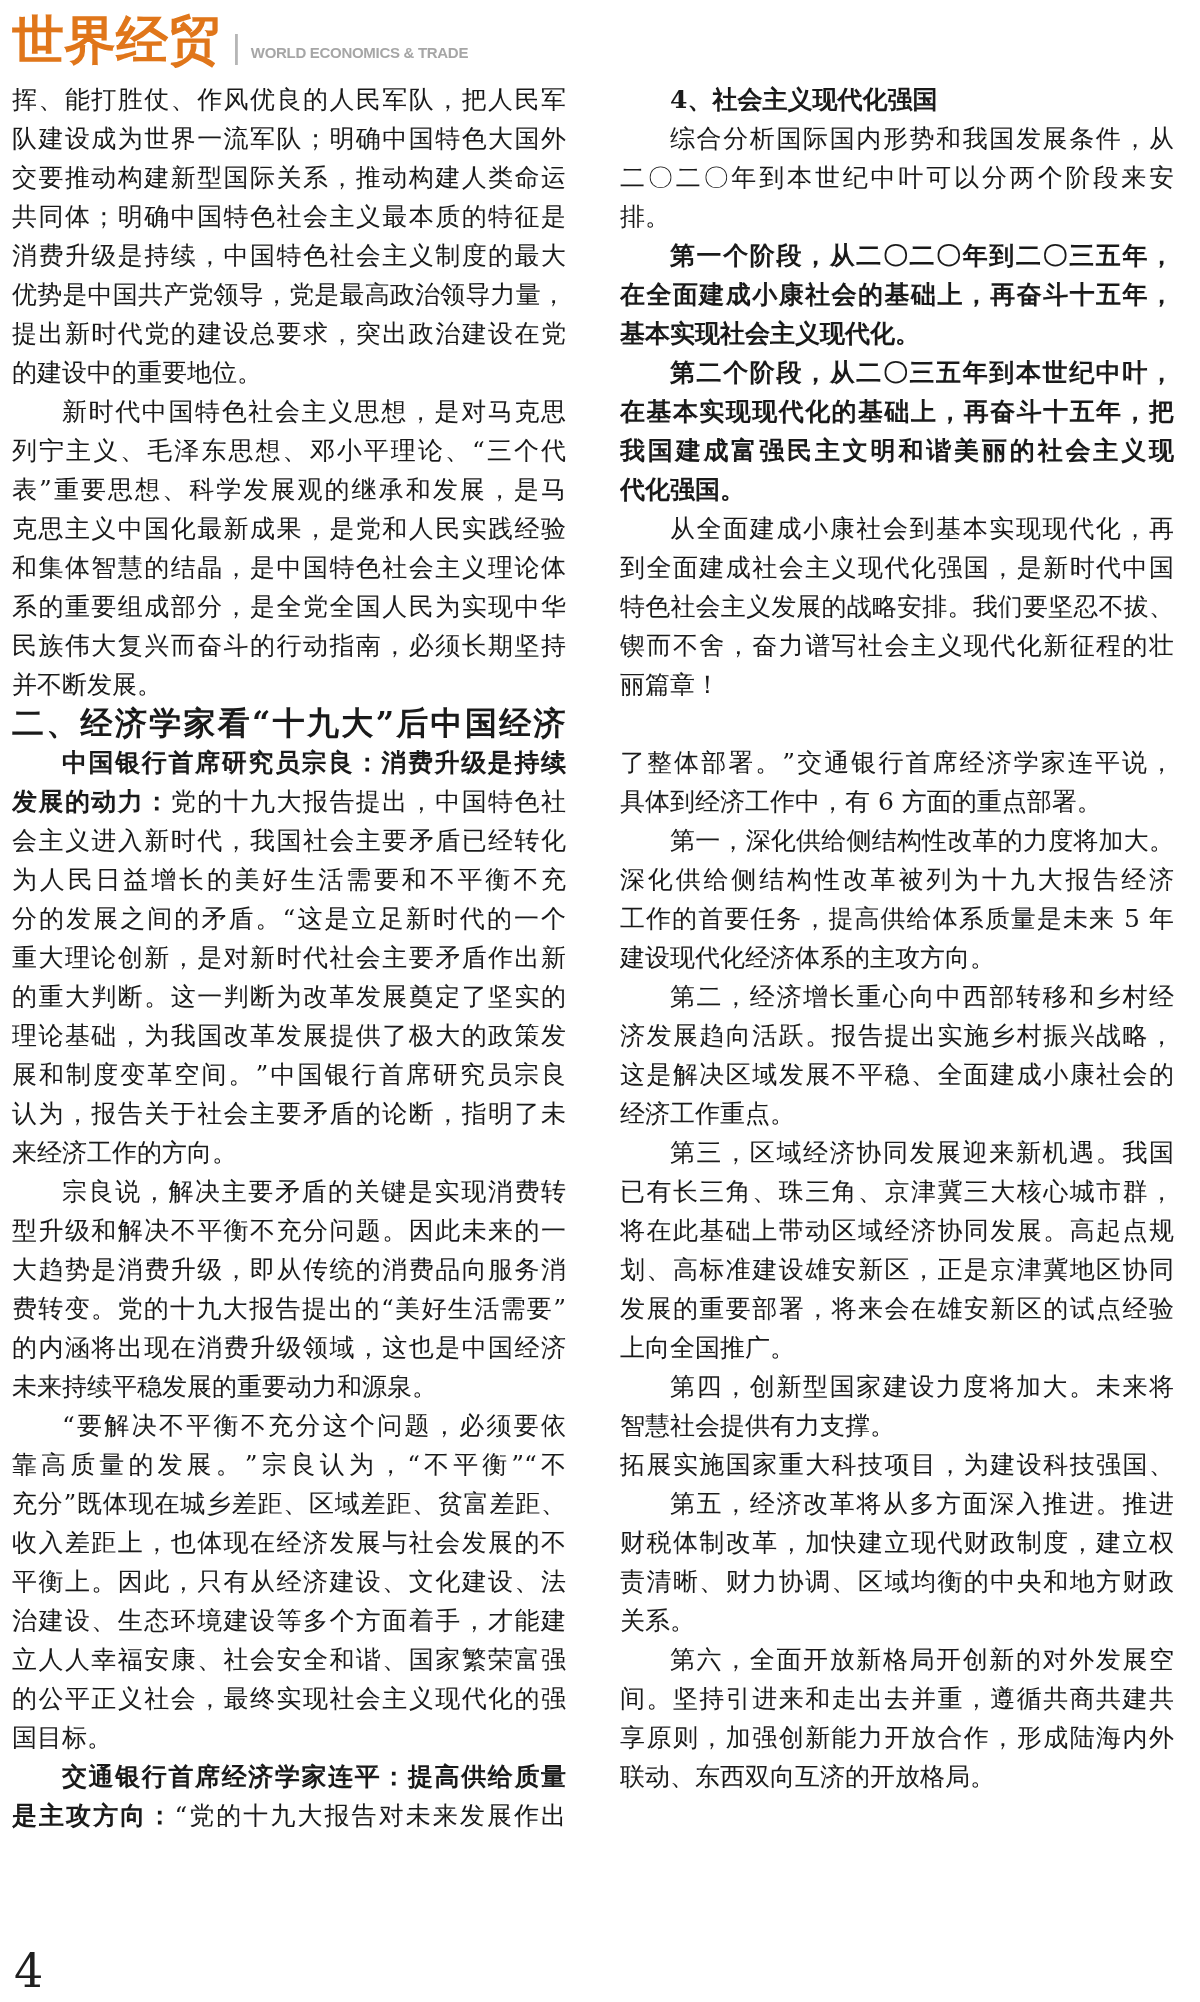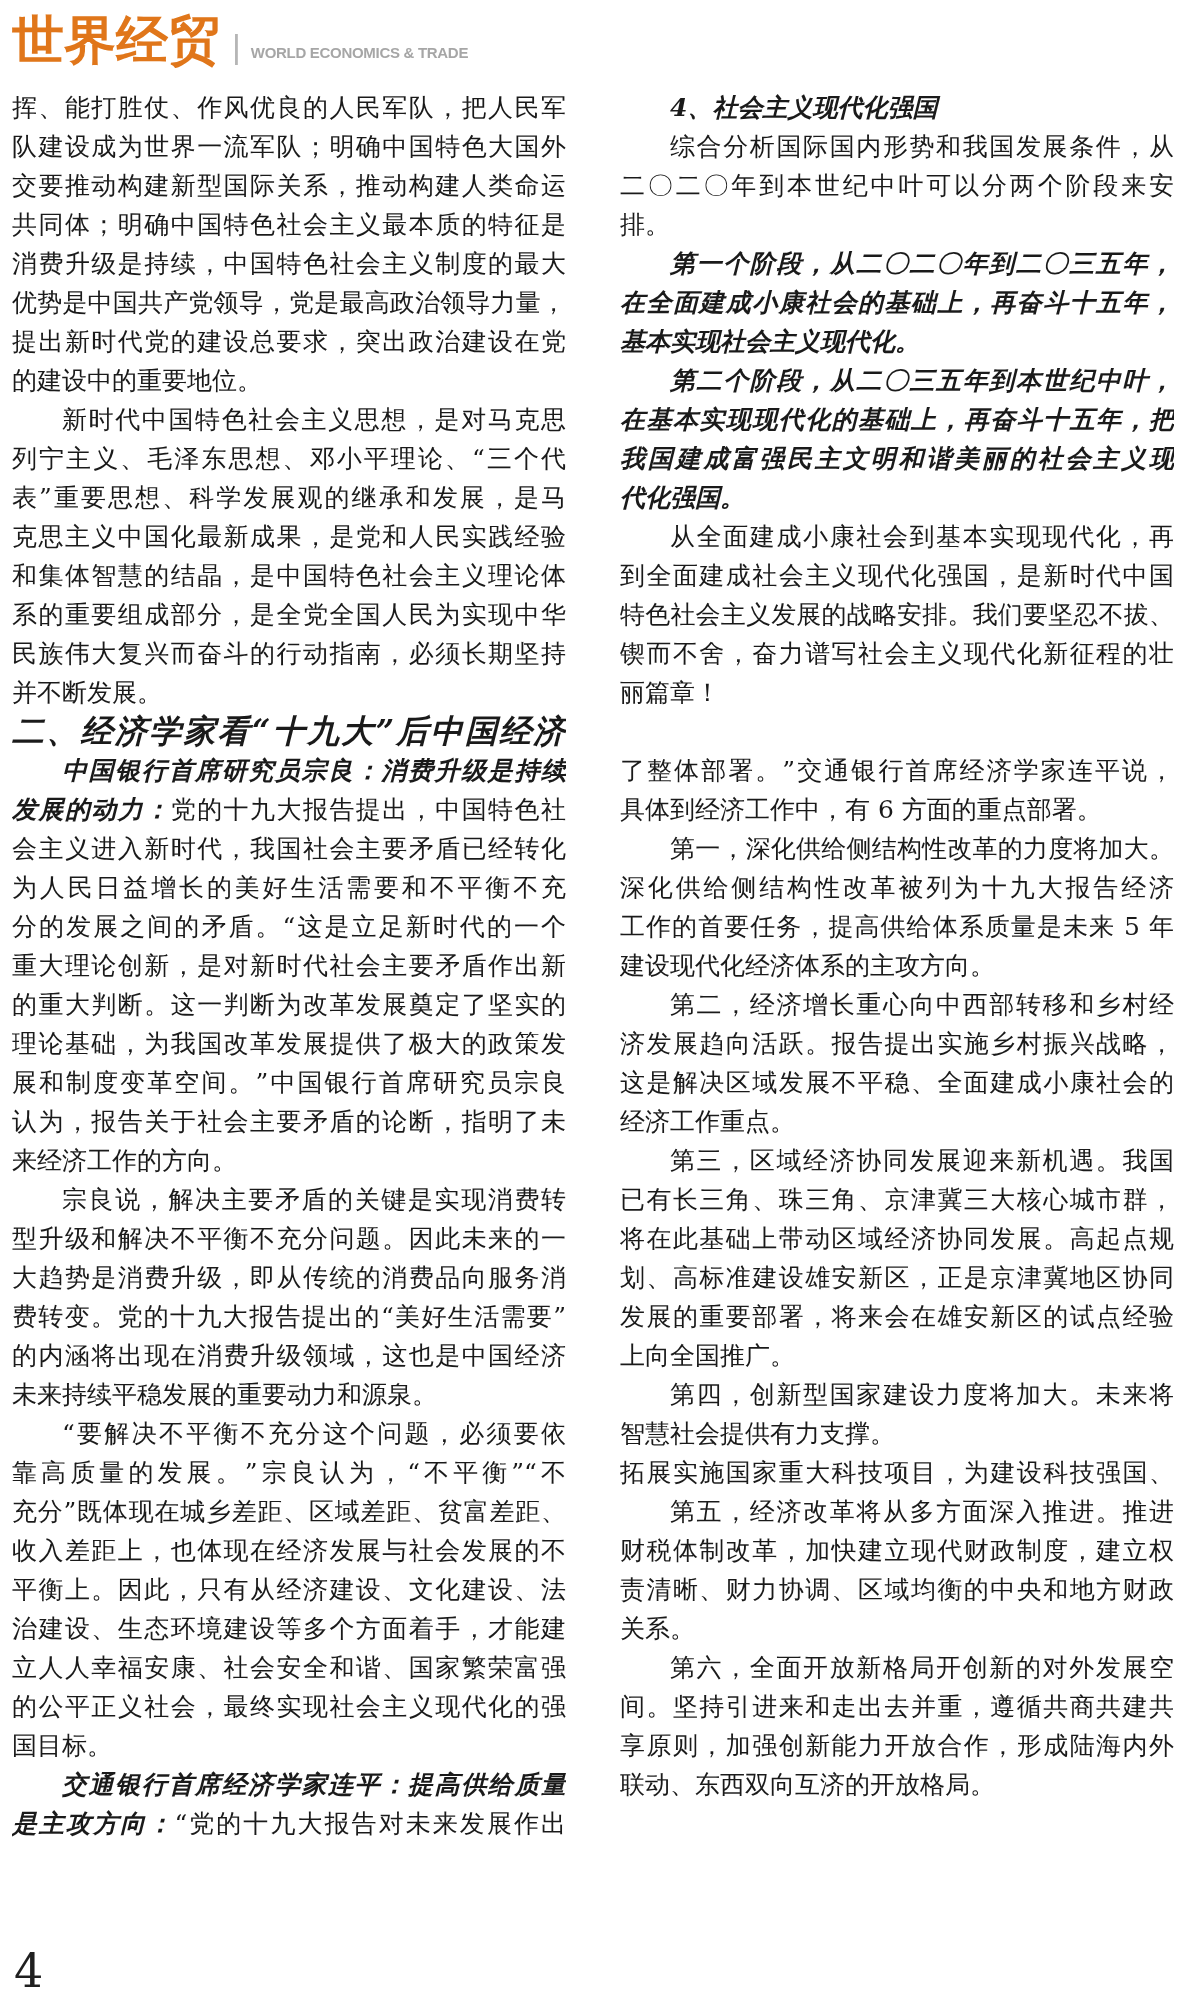--- a/index.html
+++ b/index.html
@@ -17,35 +17,35 @@
     font-weight:bold; font-size:52px; letter-spacing:0;
   }
   .mast-bar {
     font-family:"Liberation Sans","DejaVu Sans",sans-serif;
     font-size:34px; font-weight:normal; color:#b5b5b5; margin:0 10px 0 12px;
   }
   .mast-en {
     font-family:"Liberation Sans","DejaVu Sans",sans-serif;
     font-weight:bold; font-size:15px; letter-spacing:-0.3px;
   }
-  .column { position:absolute; top:88px; width:554px; }
+  .column { position:absolute; top:80px; width:554px; }
   #col-left  { left:12px; }
   #col-right { left:620px; }
   .line {
     height:39px; line-height:39px; font-size:25px;
     text-align:justify; text-align-last:justify; -moz-text-align-last:justify;
     overflow:hidden; white-space:normal;
   }
   .line.end     { text-align-last:left; -moz-text-align-last:left; }
   .line.indent  { text-indent:50px; }
   .line.heading {
     font-size:32px; font-weight:bold; letter-spacing:0.5px;
     text-align-last:left; -moz-text-align-last:left;
   }
-  .line b { font-weight:bold;font-style:italic; }
+  .line b { font-weight:bold; }
   .pageno {
     position:absolute; left:14px; top:1948px; line-height:1;
     font-size:46px; font-family:"DejaVu Serif","Liberation Serif",serif;
     color:#1f1f1f;
   }
 </style>
 </head>
 <body>
 
 <div class="page" style="color: rgb(26, 26, 26);">

